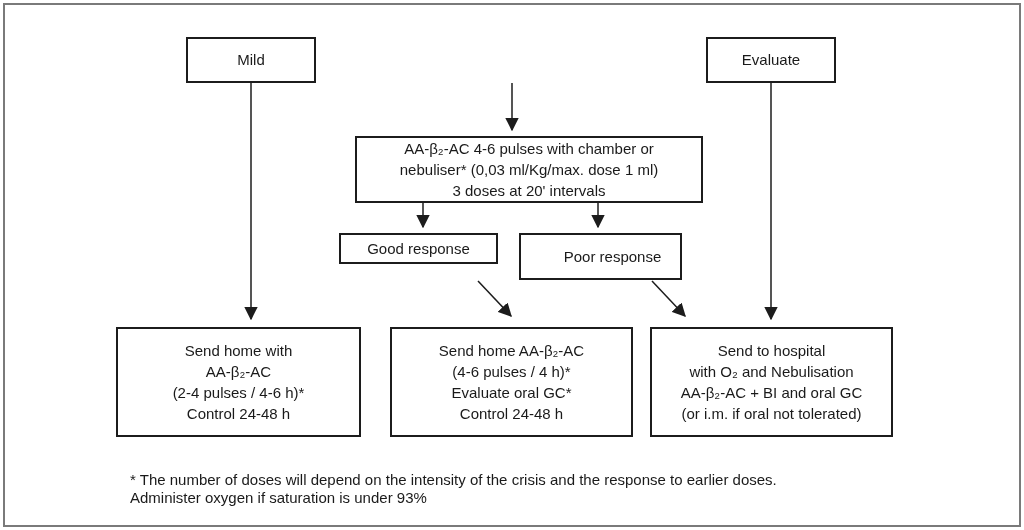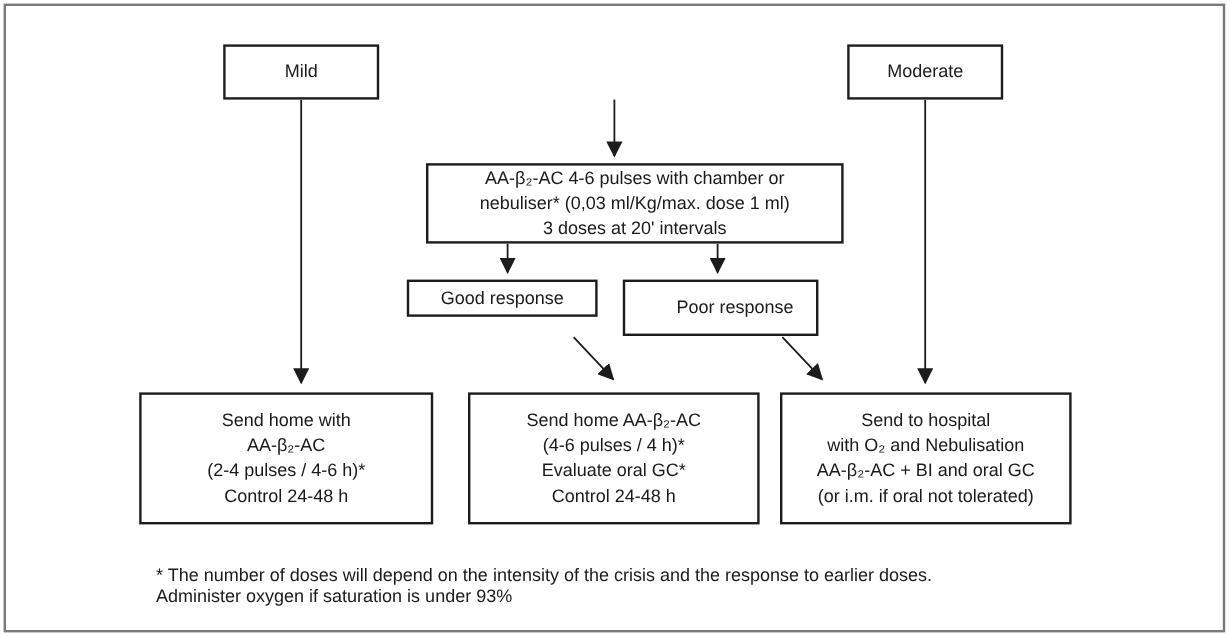--- a/index.html
+++ b/index.html
@@ -83,21 +83,21 @@
     <line x1="478" y1="281" x2="511" y2="316" stroke="#1c1c1c" stroke-width="1.5" marker-end="url(#ah)"></line>
     <line x1="652" y1="281" x2="685" y2="316" stroke="#1c1c1c" stroke-width="1.5" marker-end="url(#ah)"></line>
   </svg>
 
   <div class="node node-mild">
     <div>Mild</div>
   </div>
 
 
   <div class="node node-serious">
-    <div>Moderate</div>
+    <div>Evaluate</div>
   </div>
 
   <div class="node node-treatment">
     <div>AA-β₂-AC 4-6 pulses with chamber or</div>
     <div>nebuliser* (0,03 ml/Kg/max. dose 1 ml)</div>
     <div>3 doses at 20' intervals</div>
   </div>
 
   <div class="node node-good">
     <div>Good response</div>

